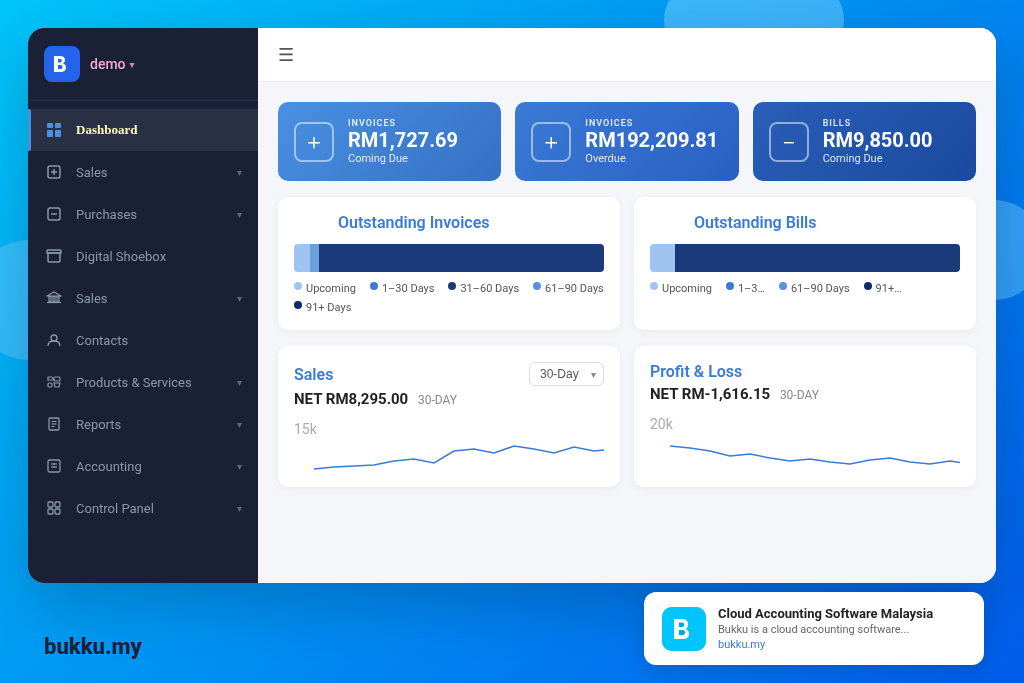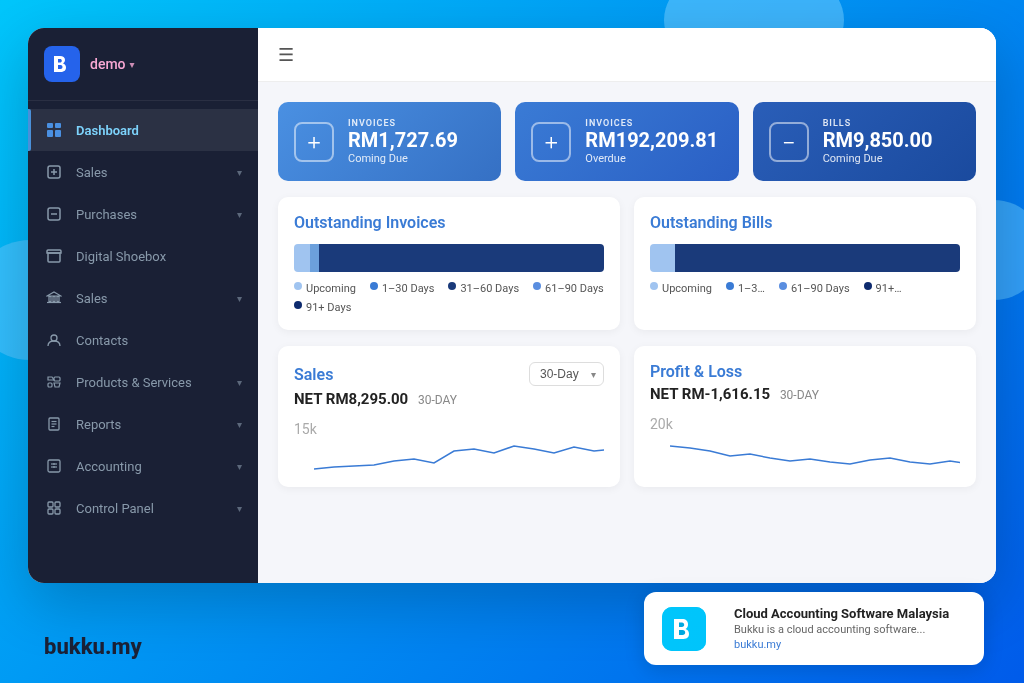--- a/index.html
+++ b/index.html
@@ -245,20 +245,21 @@
       border-radius: 10px;
       padding: 16px;
       box-shadow: 0 2px 8px rgba(0,0,0,0.05);
     }
 
     .chart-title {
       font-size: 16px;
       font-weight: 600;
       color: #3a7bd5;
       margin-bottom: 12px;
+      margin-left: 44px;
     }
 
     .bar-chart {
       height: 28px;
       border-radius: 4px;
       overflow: hidden;
       display: flex;
       margin-bottom: 10px;
     }
 
@@ -373,21 +374,21 @@
     .footer-card {
       position: absolute;
       bottom: 18px;
       right: 40px;
       background: #fff;
       border-radius: 12px;
       box-shadow: 0 4px 20px rgba(0,0,0,0.15);
       padding: 14px 18px;
       display: flex;
       align-items: center;
-      gap: 28px;
+      gap: 12px;
       width: 340px;
     }
 
     .footer-logo {
       width: 44px;
       height: 44px;
       flex-shrink: 0;
     }
 
     .footer-text-block {}
@@ -444,21 +445,21 @@
 
       <div class="nav-item active">
         <div class="nav-icon">
           <svg width="16" height="16" viewBox="0 0 16 16" fill="currentColor">
               <rect x="1" y="1" width="6" height="5" rx="1" fill="#4a90e2"></rect>
               <rect x="9" y="1" width="6" height="5" rx="1" fill="#4a90e2"></rect>
               <rect x="1" y="8" width="6" height="7" rx="1" fill="#4a90e2"></rect>
               <rect x="9" y="8" width="6" height="7" rx="1" fill="#4a90e2"></rect>
             </svg>
         </div>
-        <span class="nav-label" style="color:#7dd3fc;font-weight:600;">Dashboard</span>
+        <span class="nav-label" style="color:#fef9c3;font-weight:600;font-family:Liberation Serif, serif;">Dashboard</span>
       </div>
 
       <div class="nav-item">
         <div class="nav-icon">
           <svg width="16" height="16" viewBox="0 0 16 16" fill="none">
               <rect x="2" y="2" width="12" height="12" rx="2" stroke="#8899aa" stroke-width="1.5"></rect>
               <line x1="8" y1="5" x2="8" y2="11" stroke="#8899aa" stroke-width="1.5"></line>
               <line x1="5" y1="8" x2="11" y2="8" stroke="#8899aa" stroke-width="1.5"></line>
             </svg>
         </div>

